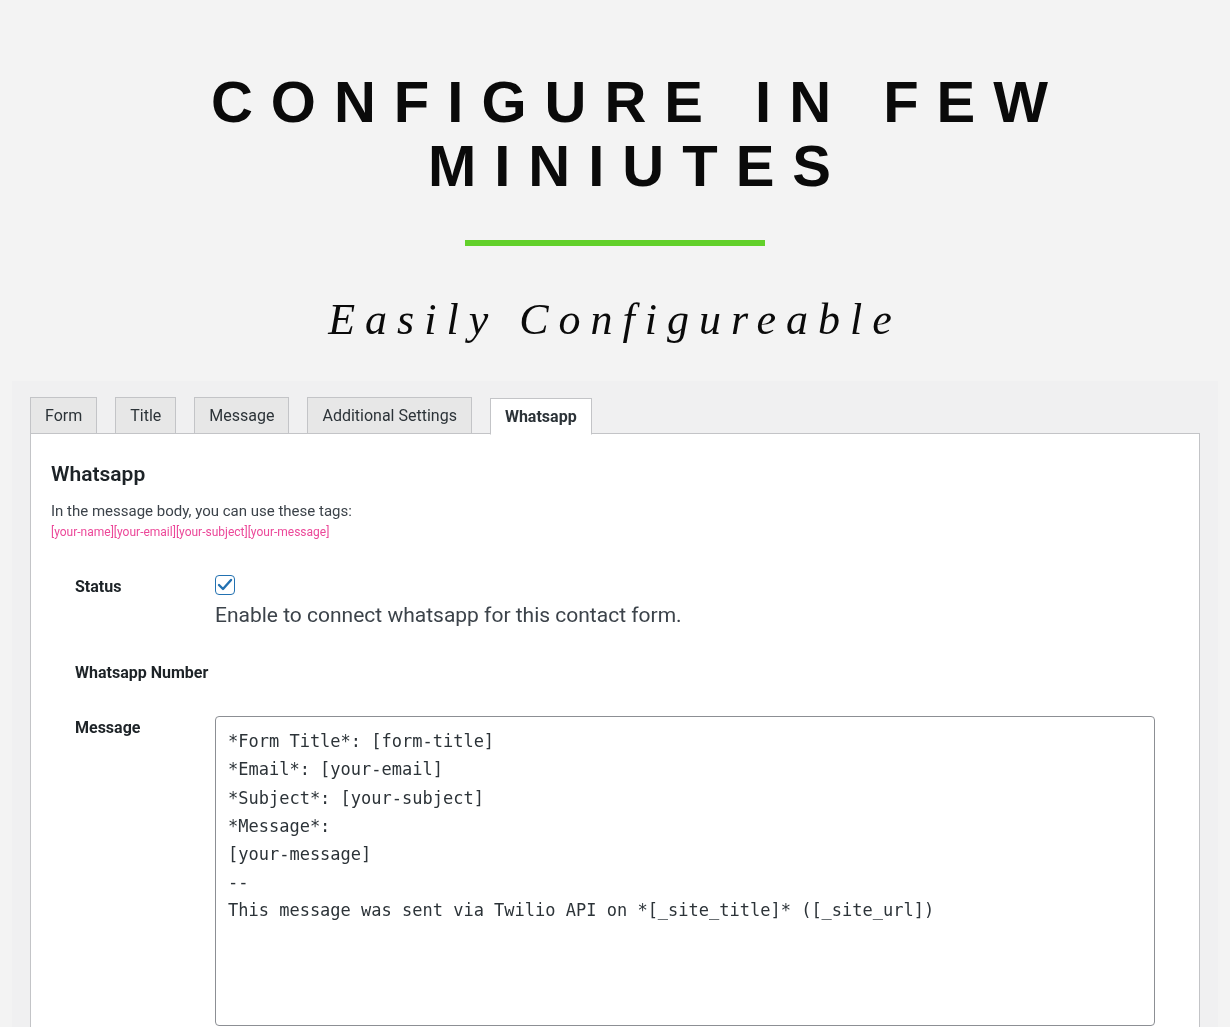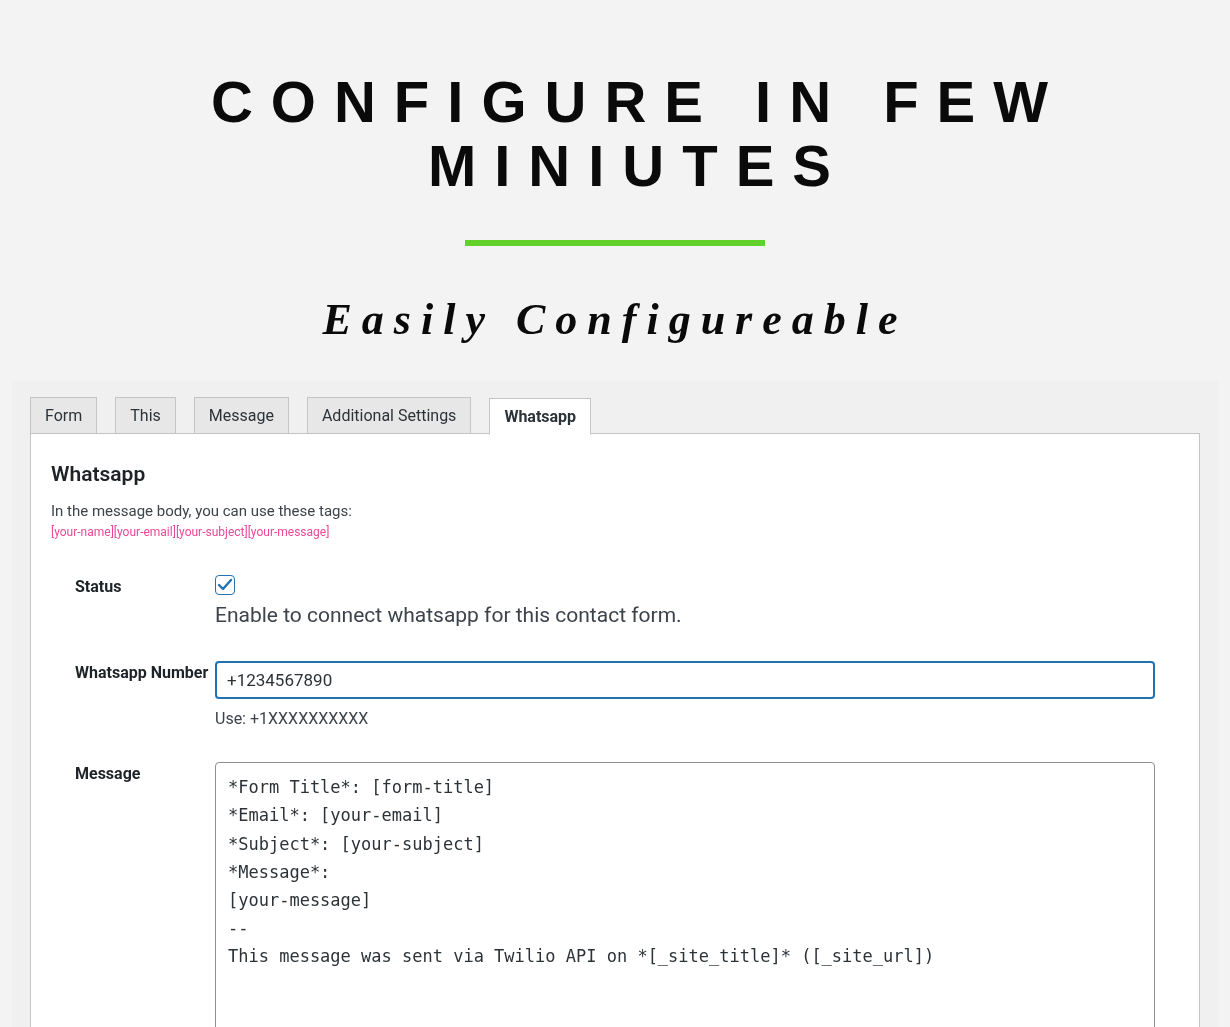--- a/index.html
+++ b/index.html
@@ -25,21 +25,21 @@
     }
     .hero-rule {
       width: 300px;
       height: 6px;
       background: #62d02a;
       margin: 42px auto 0;
     }
     .hero-sub {
       font-family: Georgia, "Times New Roman", serif;
       font-style: italic;
-      font-weight: 700;
+      font-weight: 400;
       font-size: 44px;
       letter-spacing: 10px;
       margin-top: 48px;
       color: #0a0a0a;
     }
     .panel-wrap {
       margin: 36px 12px 0;
       background: #f0f0f1;
       padding: 16px 18px 0;
     }
@@ -167,21 +167,21 @@
 
 <div class="hero">
   <div class="hero-title">CONFIGURE IN FEW MINIUTES</div>
   <div class="hero-rule"></div>
   <div class="hero-sub">Easily Configureable</div>
 </div>
 
 <div class="panel-wrap">
   <div class="tabs">
     <div class="tab"><span>Form</span></div>
-    <div class="tab"><span>This</span></div>
+    <div class="tab"><span>Title</span></div>
     <div class="tab"><span>Message</span></div>
     <div class="tab"><span>Additional Settings</span></div>
     <div class="tab active"><span>Whatsapp</span></div>
   </div>
 
   <div class="panel">
     <div class="panel-heading">Whatsapp</div>
     <div class="hint">In the message body, you can use these tags:</div>
     <div class="hint-tags">[your-name][your-email][your-subject][your-message]</div>
 
@@ -196,24 +196,20 @@
                 <path d="M2 8 L6 12 L14 3" stroke="#2271b1" stroke-width="2.4" fill="none" stroke-linecap="round" stroke-linejoin="round"></path>
               </svg>
             </div>
           </div>
           <div class="help">Enable to connect whatsapp for this contact form.</div>
         </div>
       </div>
 
       <div class="row">
         <div class="row-label">Whatsapp Number</div>
-        <div class="row-body">
-          <input type="text" class="text-input" value="+1234567890" style="">
-          <div class="input-hint">Use: +1XXXXXXXXXX</div>
-        </div>
       </div>
 
       <div class="row" style="margin-bottom:0;">
         <div class="row-label">Message</div>
         <div class="row-body">
           <textarea class="msg-area" style="">*Form Title*: [form-title]
 *Email*: [your-email]
 *Subject*: [your-subject]
 *Message*:
 [your-message]

